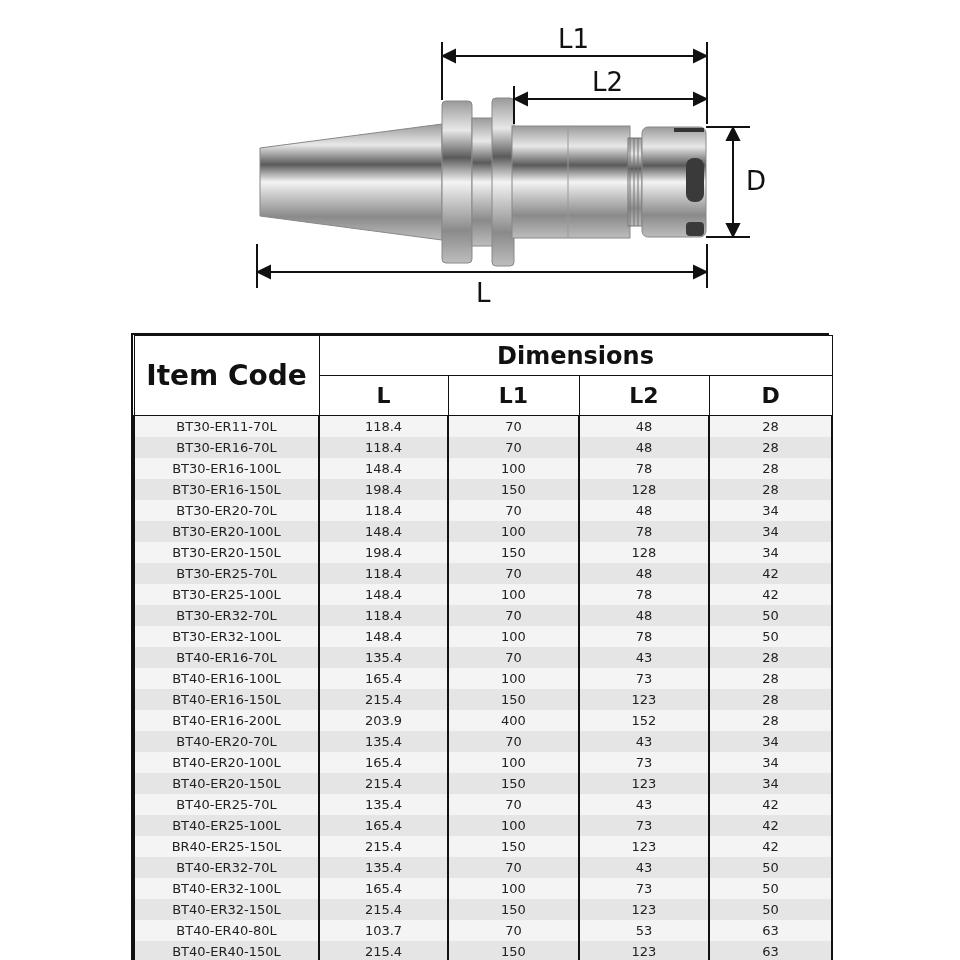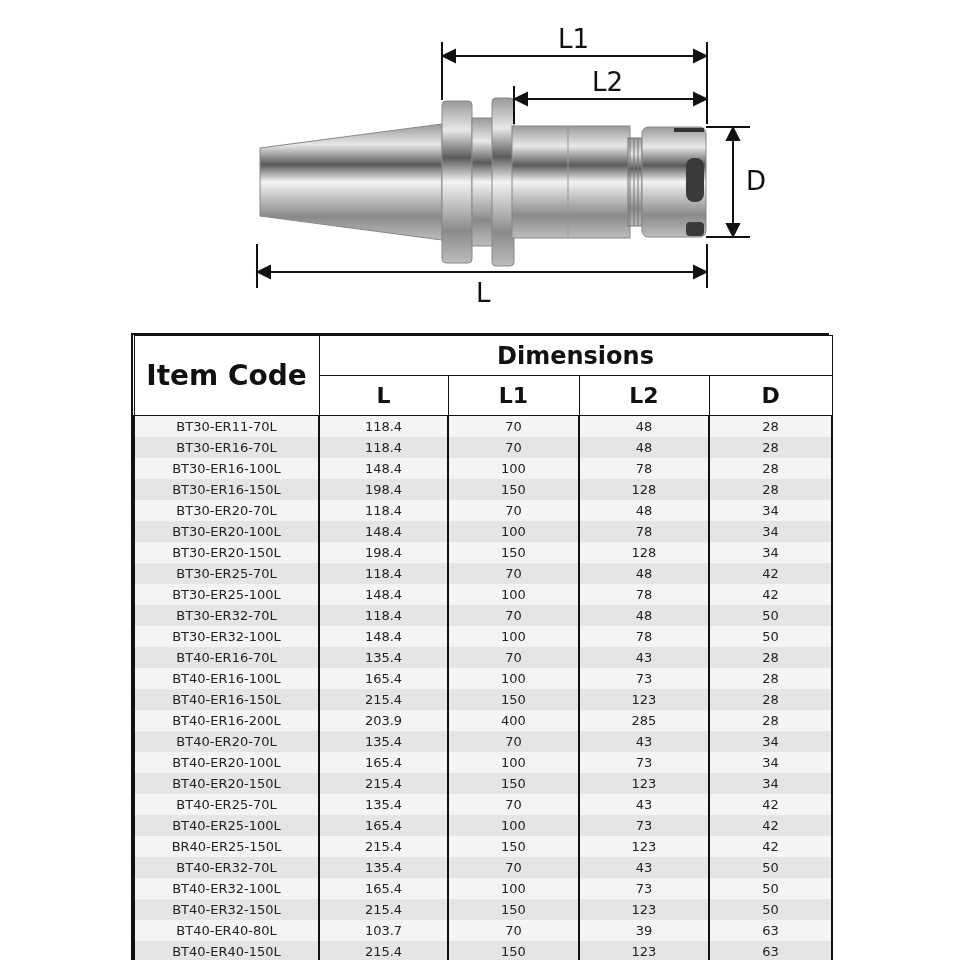--- a/index.html
+++ b/index.html
@@ -201,21 +201,21 @@
           <td>BT40-ER16-150L</td>
           <td>215.4</td>
           <td>150</td>
           <td>123</td>
           <td>28</td>
         </tr>
         <tr class="odd">
           <td>BT40-ER16-200L</td>
           <td>203.9</td>
           <td>400</td>
-          <td>285</td>
+          <td>152</td>
           <td>28</td>
         </tr>
         <tr class="even">
           <td>BT40-ER20-70L</td>
           <td>135.4</td>
           <td>70</td>
           <td>43</td>
           <td>34</td>
         </tr>
         <tr class="odd">
@@ -271,21 +271,21 @@
           <td>BT40-ER32-150L</td>
           <td>215.4</td>
           <td>150</td>
           <td>123</td>
           <td>50</td>
         </tr>
         <tr class="odd">
           <td>BT40-ER40-80L</td>
           <td>103.7</td>
           <td>70</td>
-          <td>39</td>
+          <td>53</td>
           <td>63</td>
         </tr>
         <tr class="even">
           <td>BT40-ER40-150L</td>
           <td>215.4</td>
           <td>150</td>
           <td>123</td>
           <td>63</td>
         </tr>
       </tbody>

